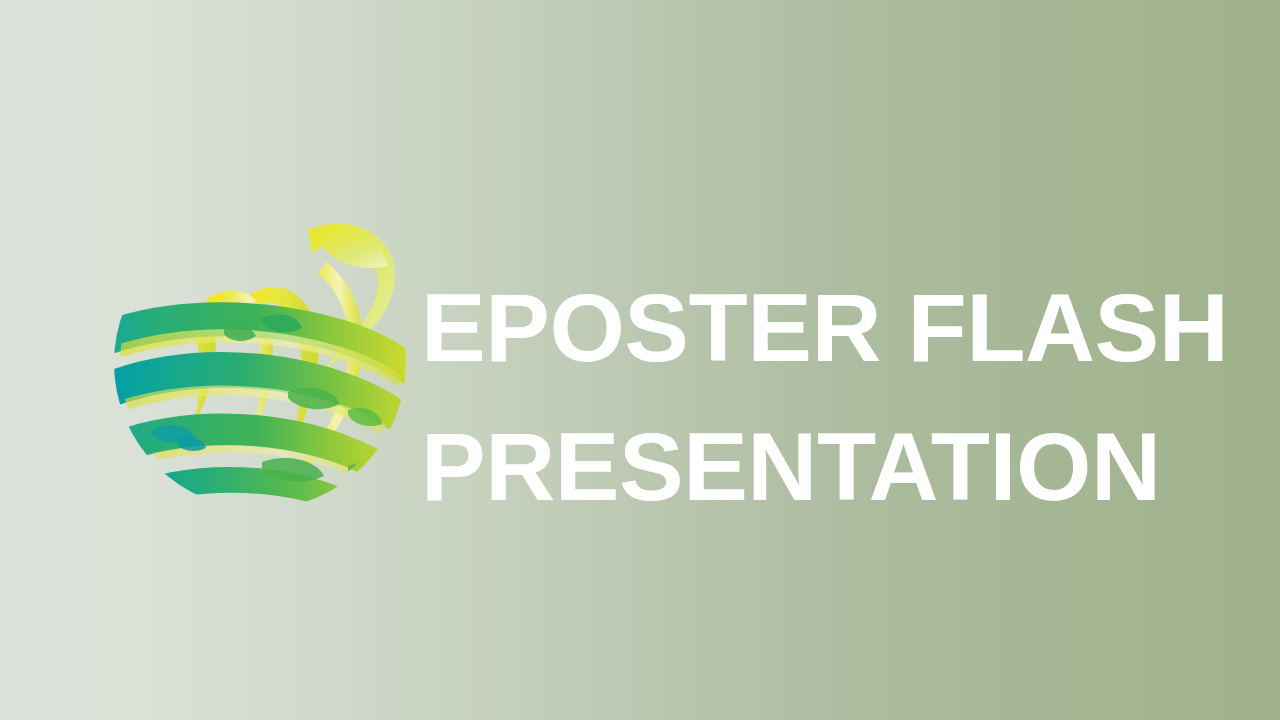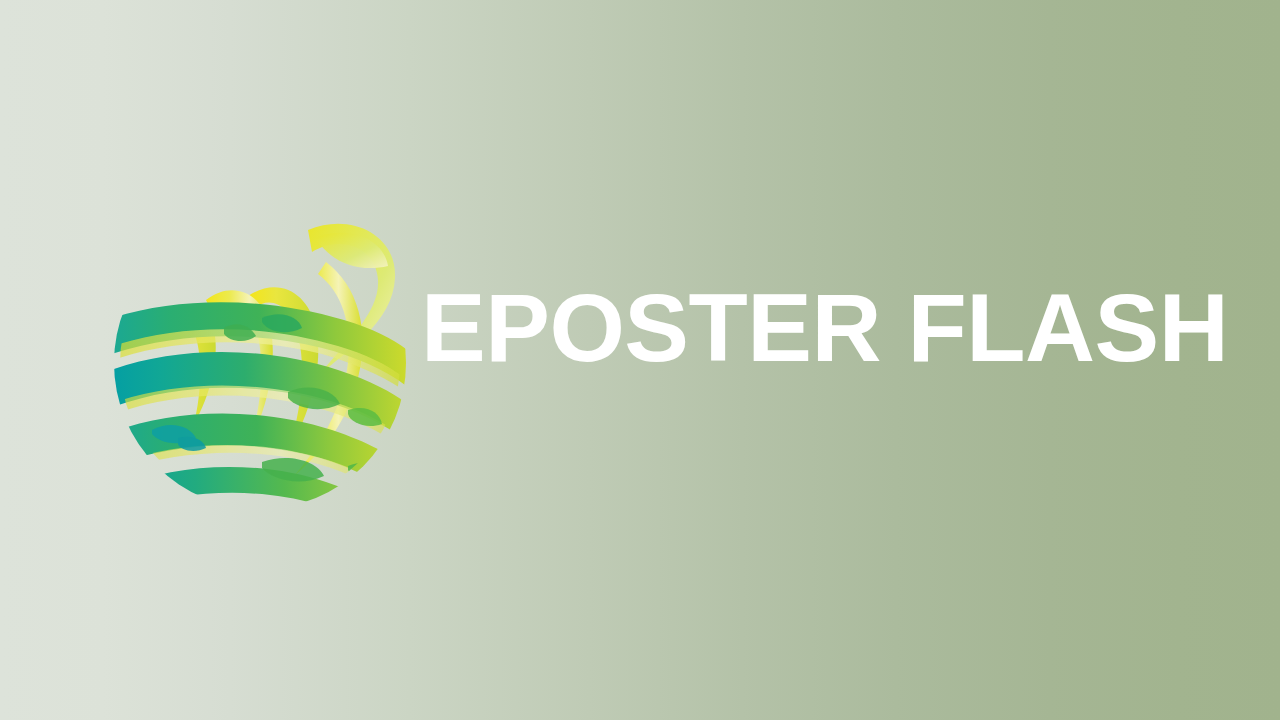--- a/index.html
+++ b/index.html
@@ -181,15 +181,16 @@
         <path d="M150,262 C178,252 206,262 212,276 C186,288 158,278 150,268 Z" fill="#46b14d"></path>
         <path d="M236,210 C254,204 268,212 270,224 C254,230 238,222 236,214 Z" fill="#5bbd43"></path>
         <path d="M236,266 C256,258 272,266 274,278 C256,286 240,278 236,270 Z" fill="#4fb848"></path>
         <path d="M196,304 C214,298 228,306 230,316 C214,322 200,314 196,308 Z" fill="#43b055"></path>
       </g>
     </svg>
   </div>
 
   <div class="title-block">
     <span class="title-line">EPOSTER FLASH</span>
+    <span class="title-line">PRESENTATION</span>
   </div>
 
 </div>
 
 </body></html>

